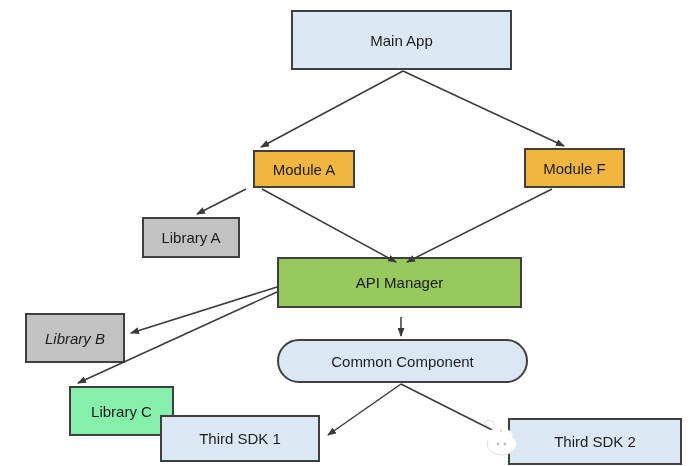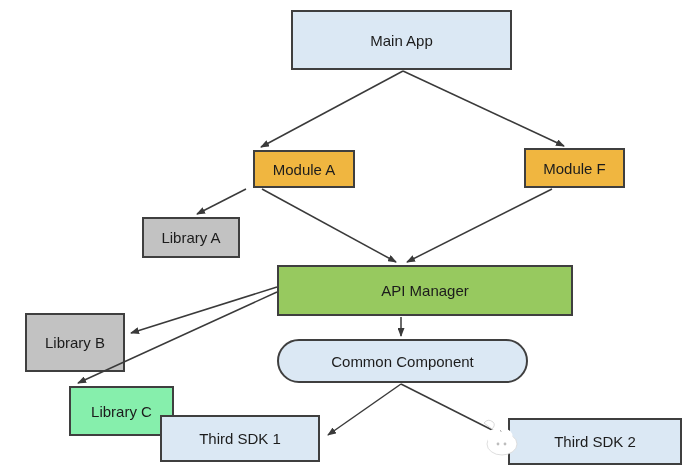--- a/index.html
+++ b/index.html
@@ -78,22 +78,22 @@
         <line x1="401" y1="384" x2="328" y2="435" stroke="#3a3a3a" stroke-width="1.5" marker-end="url(#arrowhead)"></line>
         <line x1="401" y1="384" x2="506" y2="437" stroke="#3a3a3a" stroke-width="1.5" marker-end="url(#arrowhead)"></line>
       </g>
   </svg>
 
   <div id="node-layer">
       <div class="node" style="left: 291px; top: 10px; width: 221px; height: 60px; background: rgb(219, 232, 244); border-color: rgb(63, 63, 63);">Main App</div>
       <div class="node" style="left: 205px; top: 150px; width: 102px; height: 38px; background: rgb(240, 182, 64); border-color: rgb(63, 63, 63); margin-left: 48px;">Module A</div>
       <div class="node" style="left: 512px; top: 148px; width: 101px; height: 40px; background: rgb(240, 182, 64); border-color: rgb(63, 63, 63); margin-left: 12px;">Module F</div>
       <div class="node" style="left: 142px; top: 217px; width: 98px; height: 41px; background: rgb(194, 194, 194); border-color: rgb(63, 63, 63);">Library A</div>
-      <div class="node" style="left: 277px; top: 265px; width: 296px; height: 51px; background: rgb(151, 201, 95); border-color: rgb(63, 63, 63);">API Manager</div>
-      <div class="node" style="left: 25px; top: 313px; width: 100px; height: 59px; background: rgb(194, 194, 194); border-color: rgb(63, 63, 63);">Library B</div>
+      <div class="node" style="left: 277px; top: 257px; width: 245px; height: 51px; background: rgb(151, 201, 95); border-color: rgb(63, 63, 63);">API Manager</div>
+      <div class="node" style="left: 25px; top: 313px; width: 100px; height: 50px; background: rgb(194, 194, 194); border-color: rgb(63, 63, 63); font-style: italic;">Library B</div>
       <div class="node" style="left: 23px; top: 386px; width: 105px; height: 50px; background: #86efac; border-color: rgb(63, 63, 63); margin-left: 46px;">Library C</div>
       <div class="node" style="left: 277px; top: 339px; width: 251px; height: 44px; background: rgb(219, 232, 244); border-color: rgb(63, 63, 63); border-radius: 22px;">Common Component</div>
       <div class="node" style="left: 160px; top: 415px; width: 160px; height: 47px; background: rgb(219, 232, 244); border-color: rgb(63, 63, 63);">Third SDK 1</div>
       <div class="node" style="left: 508px; top: 418px; width: 174px; height: 47px; background: rgb(219, 232, 244); border-color: rgb(63, 63, 63);">Third SDK 2</div>
     </div>
 
   <div id="watermark">
     <svg id="watermark-cloud" width="46" height="42" viewBox="0 0 46 42" xmlns="http://www.w3.org/2000/svg">
       <g>
         <path d="M6 6 Q10 1 15 5 Q18 8 14 12 Z" fill="#ffffff" stroke="#cfcfcf" stroke-width="0.8"></path>

